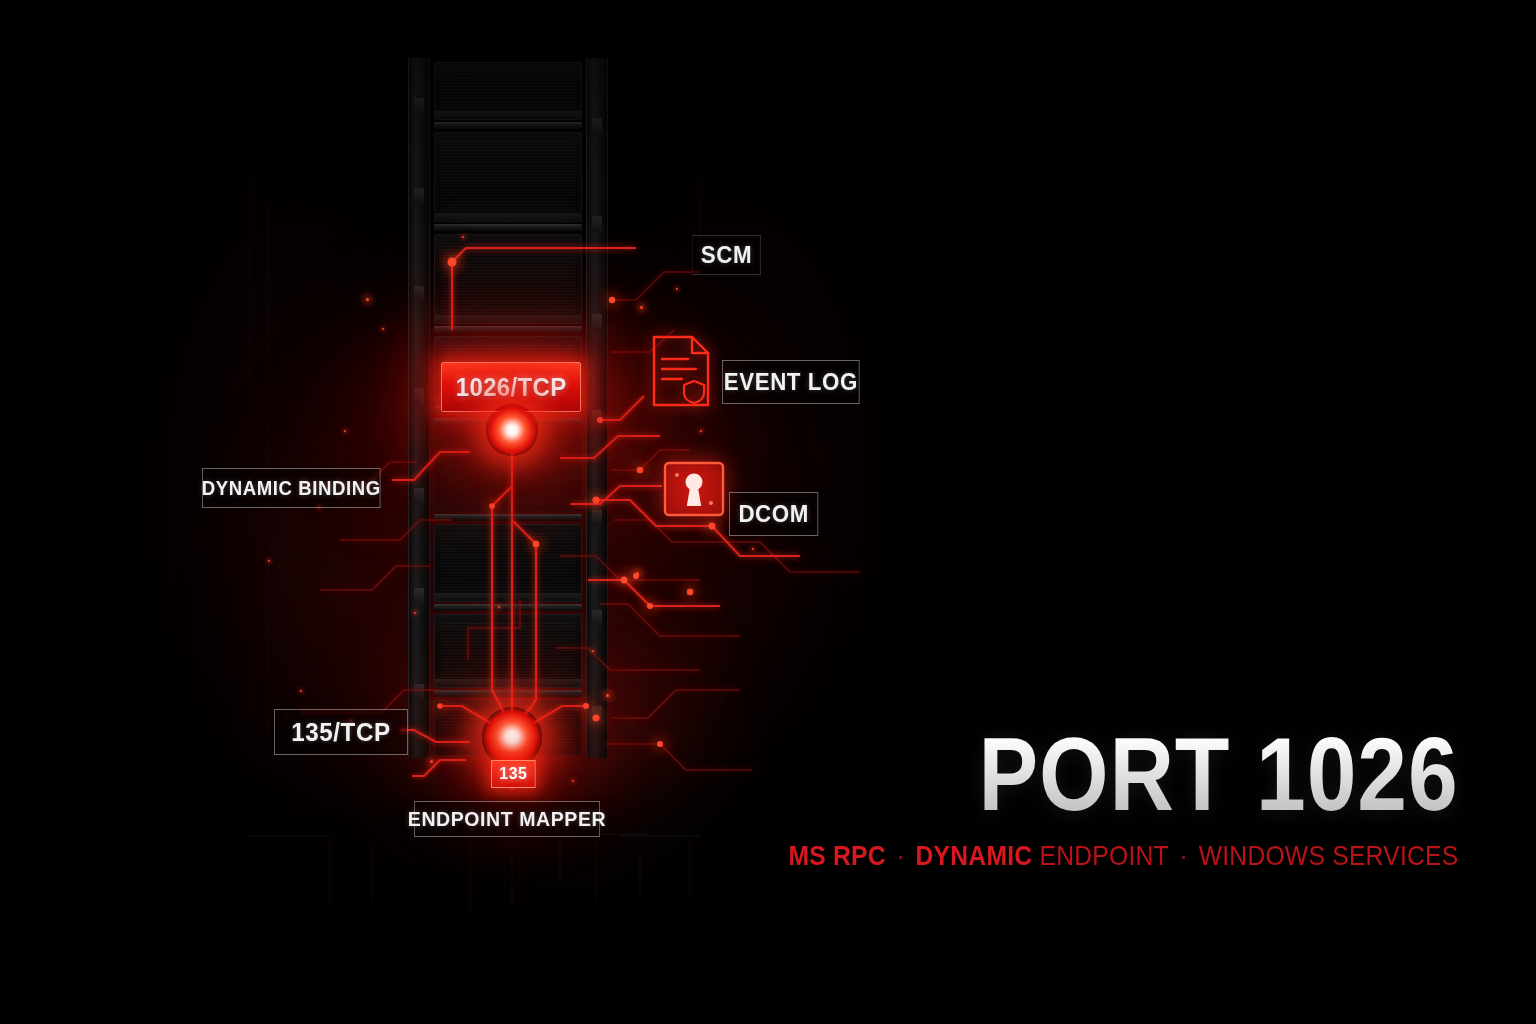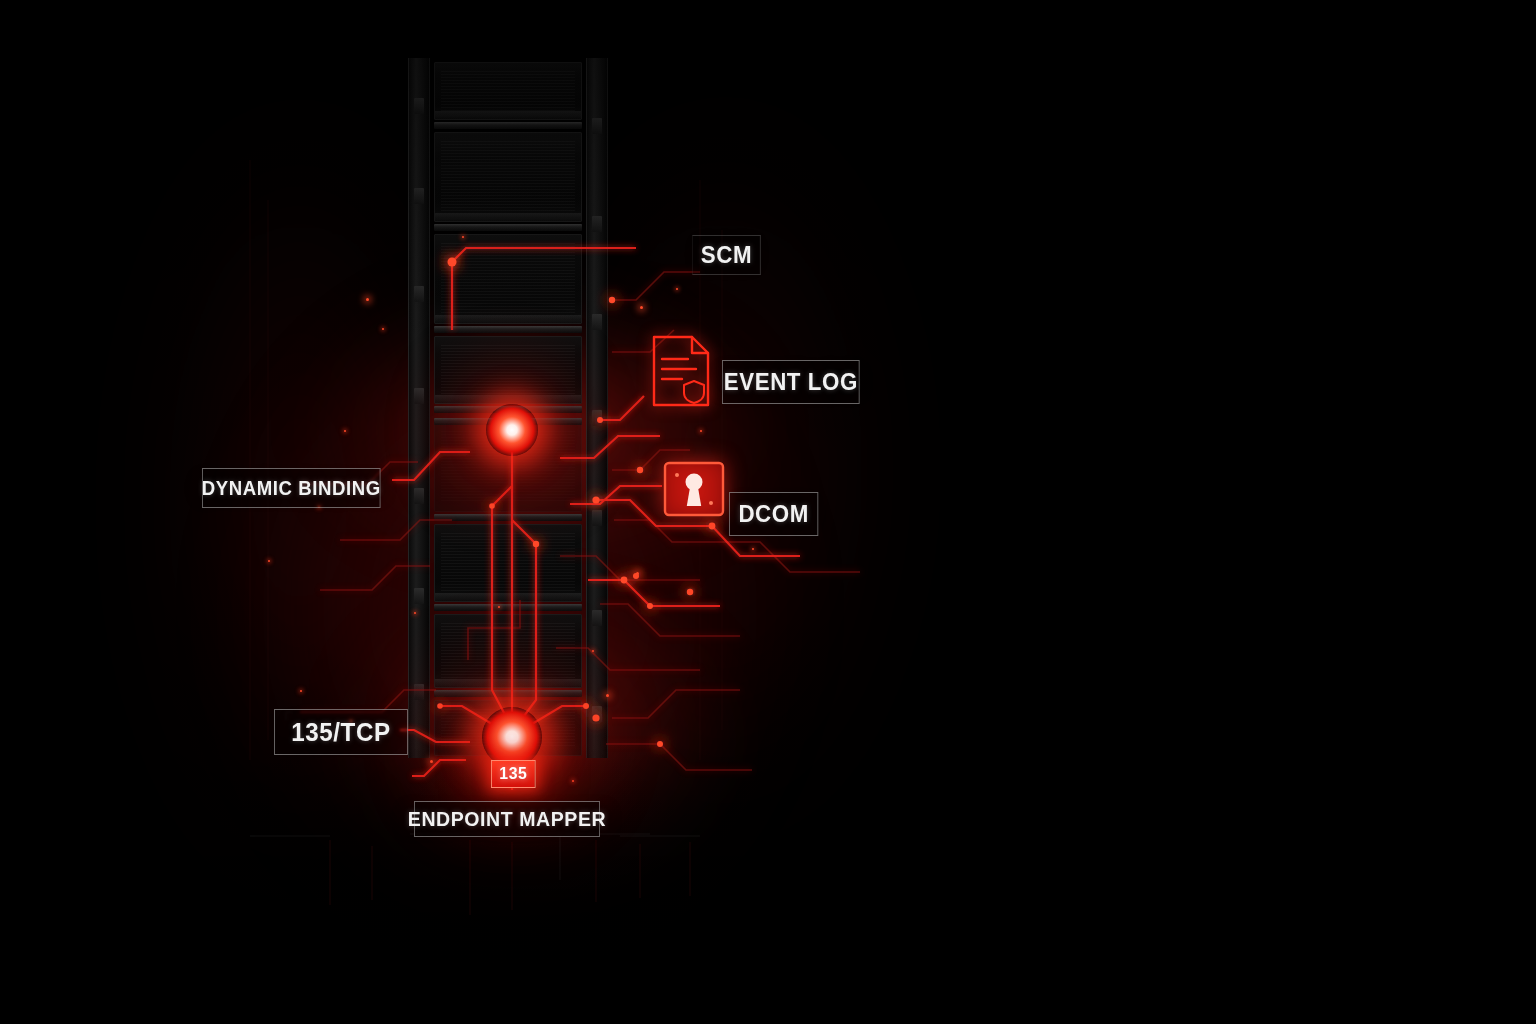--- a/index.html
+++ b/index.html
@@ -409,20 +409,23 @@
   <div class="icon-wrap" id="icon-dcom">
     <svg width="62" height="56" viewBox="0 0 62 56">
       <rect x="2" y="2" width="58" height="52" rx="4" fill="rgba(210,18,12,.55)" stroke="#ff5a3a" stroke-width="2.4"></rect>
       <circle cx="31" cy="21" r="8.5" fill="#ffe9e2"></circle>
       <path d="M27.4 24 L23.8 45 H38.2 L34.6 24 Z" fill="#ffe9e2"></path>
       <circle cx="14" cy="14" r="2" fill="#ff7a5a"></circle>
       <circle cx="48" cy="42" r="2" fill="#ff7a5a"></circle>
     </svg>
   </div>
 
+  <div id="port-blade">
+    <span class="lbl">1026/TCP</span>
+  </div>
 
   <div class="label boxed-soft" id="label-scm">
     <span>SCM</span>
   </div>
 
   <div class="label boxed" id="label-eventlog">
     <span>EVENT LOG</span>
   </div>
 
   <div class="label boxed" id="label-dcom">
@@ -441,14 +444,25 @@
     <span>135</span>
   </div>
 
   <div class="label boxed" id="label-endpointmap">
     <span>ENDPOINT MAPPER</span>
   </div>
 
   <div class="vignette"></div>
   <div class="fade-bottom"></div>
 
+  <div id="hero">
+    <div id="hero-title">PORT 1026</div>
+    <div id="hero-sub">
+      <span class="strong">MS RPC</span>
+      <span class="dot">·</span>
+      <span class="strong">DYNAMIC</span>
+      <span class="light">ENDPOINT</span>
+      <span class="dot">·</span>
+      <span class="light">WINDOWS SERVICES</span>
+    </div>
+  </div>
 
 </div>
 
 </body></html>

